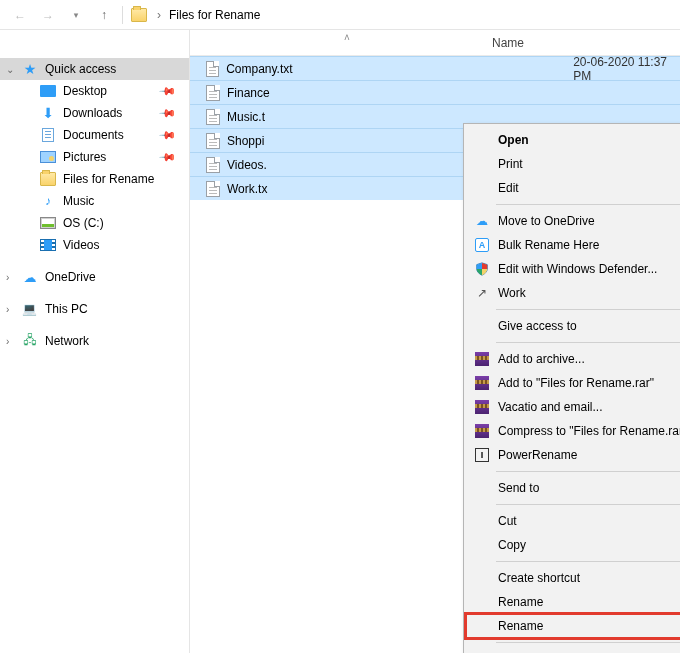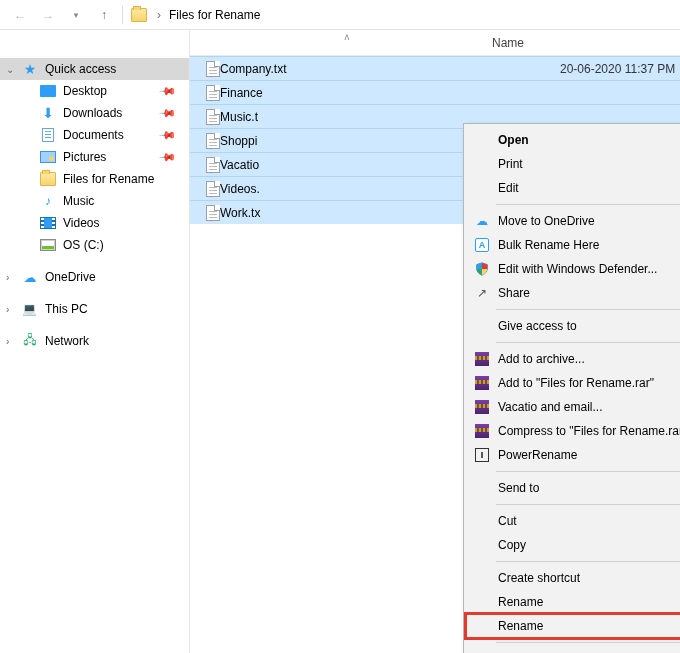--- a/index.html
+++ b/index.html
@@ -43,21 +43,21 @@
 .ico-pc{ color:#2e9df7;}
 .ico-net{ color:#2aa568;}
 
 
 .content { flex:1; position:relative; }
 .col-header { display:flex; height:26px; align-items:center; border-bottom:1px solid #eaeaea; padding-left:14px; color:#444; }
 .col-name{ flex:0 0 320px; position:relative;text-align:right;}
 .col-name .sort{ position:absolute; left:140px; top:-4px; font-size:10px; color:#888;}
 .col-date{ flex:1; }
 .file-list{ }
-.file-row { display:flex; align-items:center; height:24px; padding-left:16px; background:#cde8ff; border-top:1px solid #aed5f4;}
+.file-row { display:flex; align-items:center; height:24px; padding-left:16px; gap:7px; background:#cde8ff; border-top:1px solid #aed5f4;}
 .file-row:first-child{border-top:1px solid #aed5f4;}
 .file-ico{ width:14px;height:16px;border:1px solid #9aa0a6;background:#fff;position:relative;}
 .file-ico:before{content:"";position:absolute;left:2px;top:5px;right:2px;height:1px;background:#bbb;box-shadow:0 3px 0 #bbb,0 6px 0 #bbb;}
 .file-ico:after{content:"";position:absolute;right:-1px;top:-1px;width:5px;height:5px;background:#fff;border-left:1px solid #9aa0a6;border-bottom:1px solid #9aa0a6;}
 .file-name{ flex:0 0 304px; }
 .file-date{ color:#333;margin-left:36px; }
 
 
 .ctx{ position:absolute; left:273px; top:93px; width:380px; background:#f2f2f2; border:1px solid #b5b5b5; box-shadow:3px 3px 6px rgba(0,0,0,.2); padding:4px 2px;}
 .ctx-item{ display:flex; align-items:center; height:24px; padding:0 8px 0 32px; position:relative;}
@@ -131,29 +131,29 @@
             <span class="folder-icon"></span>
           </span>
         <span>Files for Rename</span>
       </div>
       <div class="side-item side-indent">
         <span class="ico ico-music">♪</span>
         <span>Music</span>
       </div>
       <div class="side-item side-indent">
         <span class="ico">
+            <span class="ico-drive"></span>
+          </span>
+        <span>OS (C:)</span>
+      </div>
+      <div class="side-item side-indent">
+        <span class="ico">
             <span class="ico-video"></span>
           </span>
         <span>Videos</span>
-      </div>
-      <div class="side-item side-indent">
-        <span class="ico">
-            <span class="ico-drive"></span>
-          </span>
-        <span>OS (C:)</span>
       </div>
     </div>
     <div class="side-group">
       <div class="side-item">
         <span class="tree">›</span>
         <span class="ico ico-onedrive">☁</span>
         <span>OneDrive</span>
       </div>
     </div>
     <div class="side-group">
@@ -191,25 +191,20 @@
           <span class="file-date"></span>
         </div>
         <div class="file-row">
           <span class="file-ico"></span>
           <span class="file-name">Music.t</span>
           <span class="file-date"></span>
         </div>
         <div class="file-row">
           <span class="file-ico"></span>
           <span class="file-name">Shoppi</span>
-          <span class="file-date"></span>
-        </div>
-        <div class="file-row">
-          <span class="file-ico"></span>
-          <span class="file-name">Vacatio</span>
           <span class="file-date"></span>
         </div>
         <div class="file-row">
           <span class="file-ico"></span>
           <span class="file-name">Videos.</span>
           <span class="file-date"></span>
         </div>
         <div class="file-row">
           <span class="file-ico"></span>
           <span class="file-name">Work.tx</span>
@@ -245,21 +240,21 @@
               <path d="M8 1 L14 3 V8 L8 8 Z" fill="#e23b2e"></path>
               <path d="M8 8 L8 15 C5 14 2 11 2 8 Z" fill="#2aa568"></path>
               <path d="M8 1 L2 3 V8 L8 8 Z" fill="#2e9df7"></path>
               <path d="M8 8 L14 8 V8 C14 11 11 14 8 15 Z" fill="#f3d36b"></path>
             </svg>
           </span>
           <span>Edit with Windows Defender...</span>
         </div>
       <div class="ctx-item">
           <span class="cico cico-share">↗</span>
-          <span>Share</span>
+          <span>Work</span>
         </div>
       <div class="ctx-sep"></div>
       <div class="ctx-item">
           <span>Give access to</span>
         </div>
       <div class="ctx-sep"></div>
       <div class="ctx-item">
           <span class="cico">
             <span class="cico-rar"></span>
           </span>

